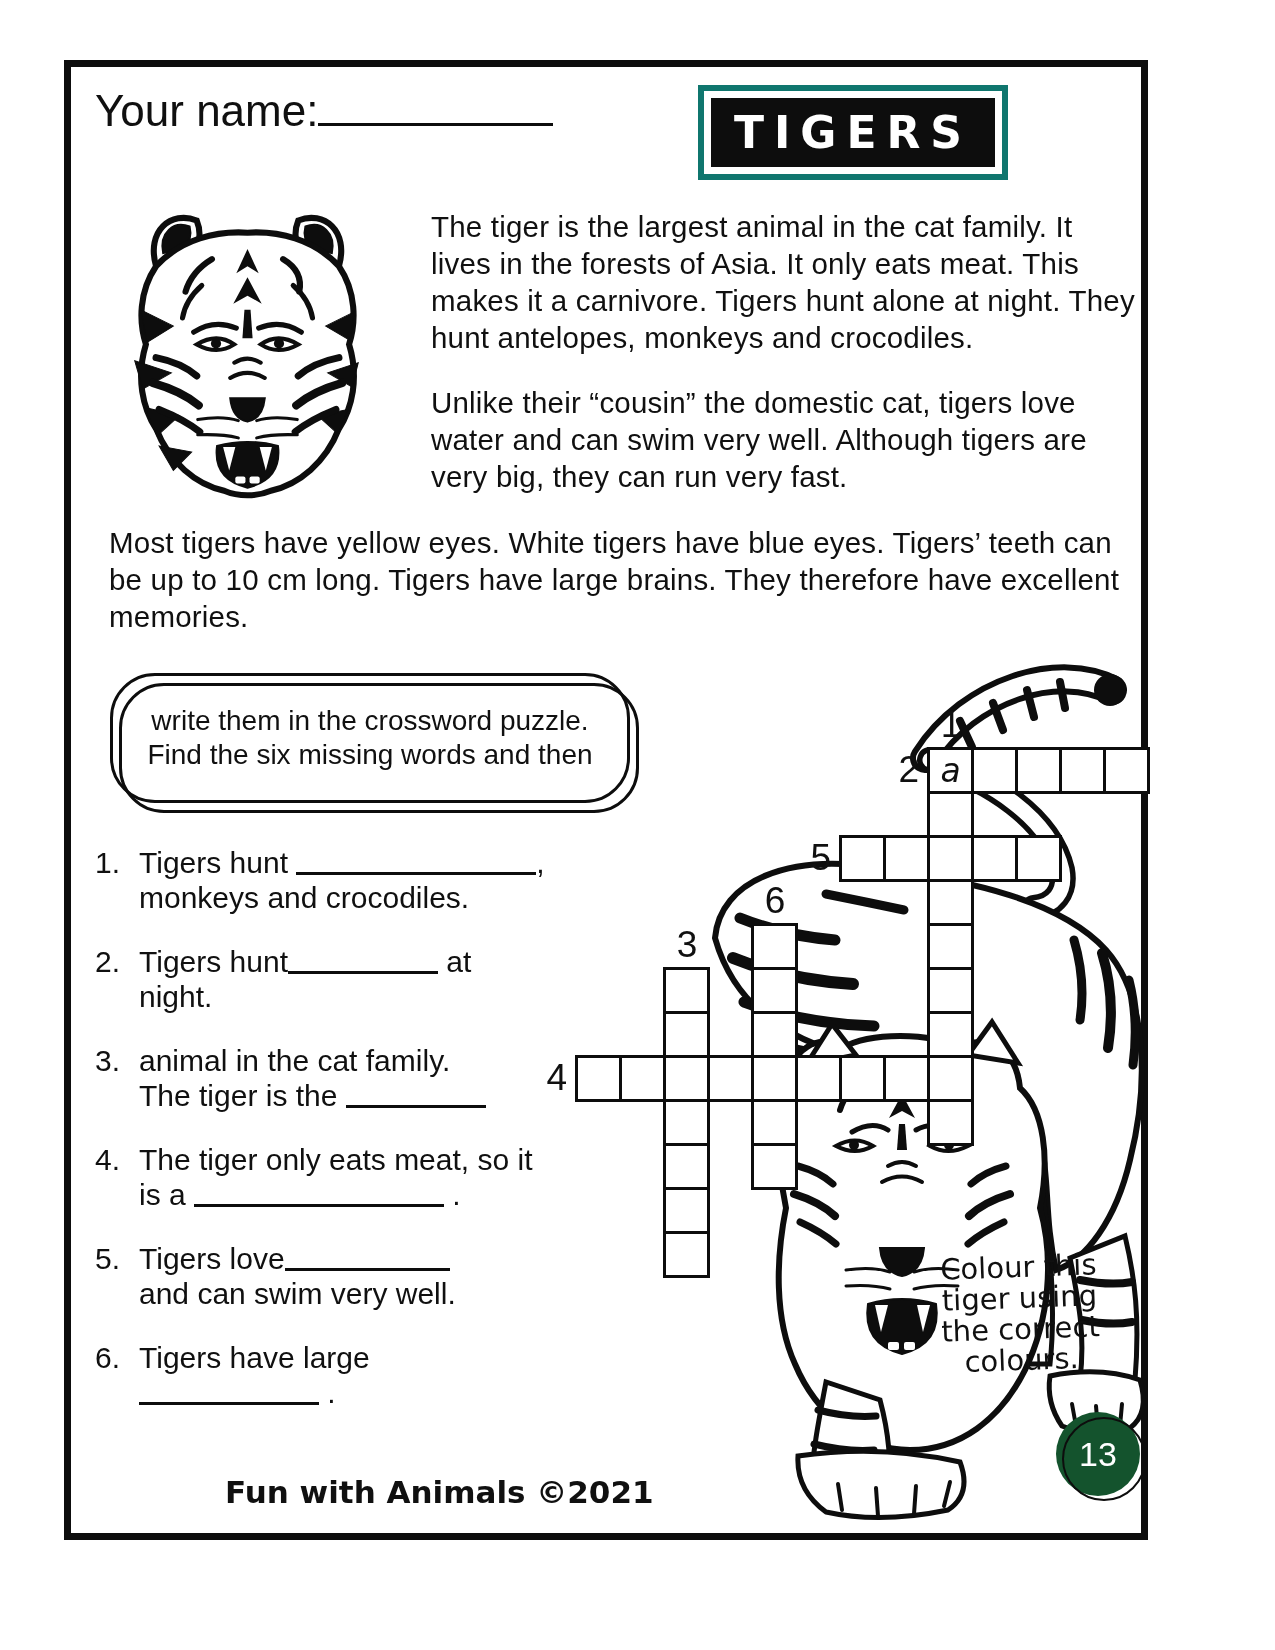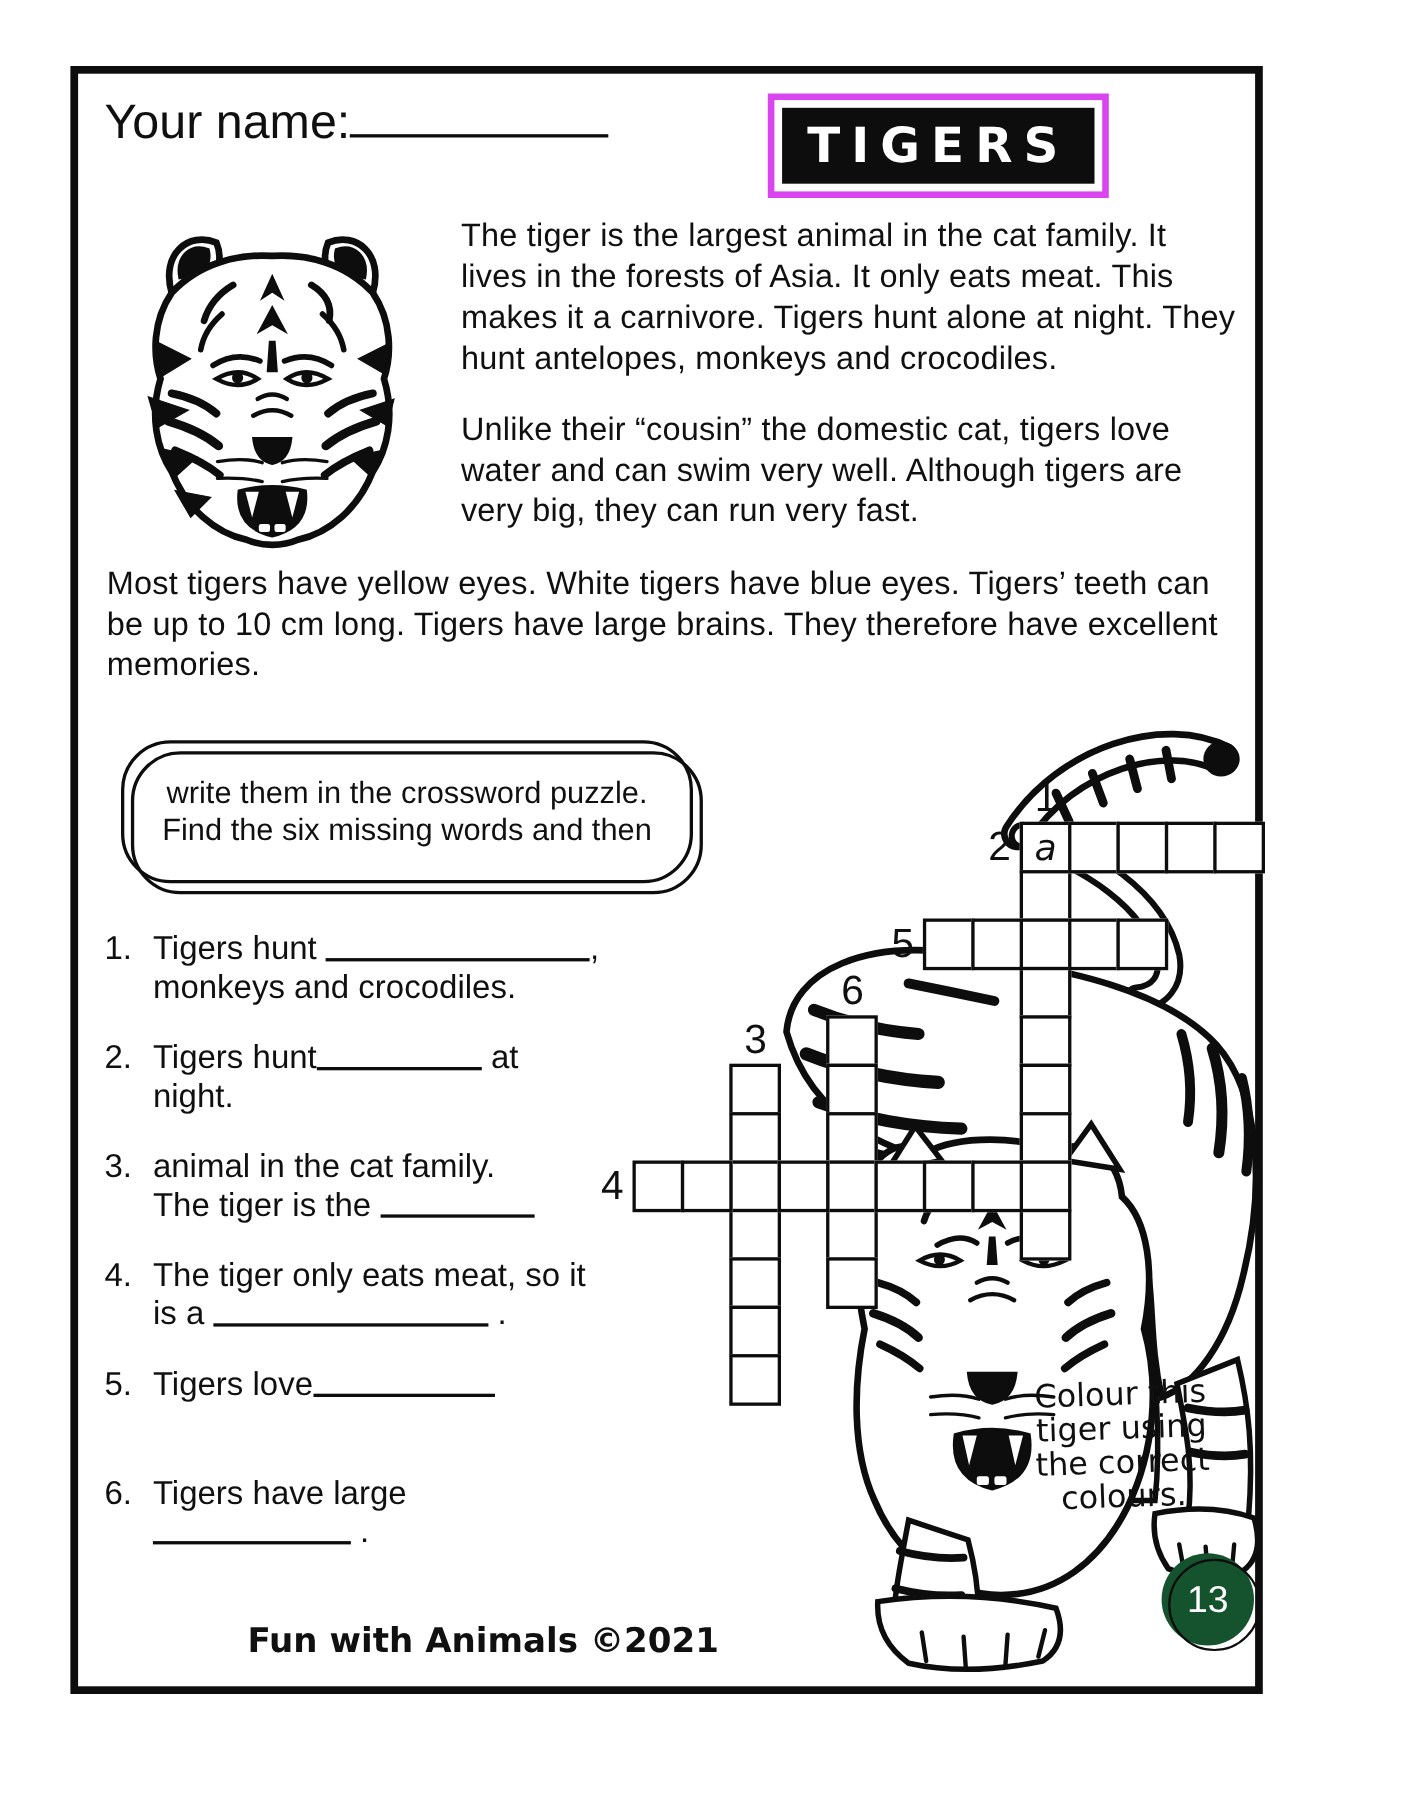--- a/index.html
+++ b/index.html
@@ -5,25 +5,25 @@
   :root { --ink:#101010; --accent:#232a93; }
   html,body{margin:0;padding:0;background:#ffffff;}
   .page{position:relative;width:1275px;height:1650px;background:#fff;overflow:hidden;
         font-family:"Liberation Sans",sans-serif;color:var(--ink);}
   .abs{position:absolute;}
   .border-frame{left:64px;top:60px;width:1084px;height:1480px;border:7px solid #0d0d0d;box-sizing:border-box;}
 
   .name-row{left:95px;top:86px;font-size:44px;}
   .name-blank{display:inline-block;width:235px;border-bottom:3px solid #0d0d0d;height:30px;vertical-align:baseline;}
 
-  .title-box{left:698px;top:85px;width:310px;height:95px;border:6px solid #d946ef;box-sizing:border-box;background:#fff;padding:7px;}
+  .title-box{left:698px;top:85px;width:310px;height:95px;border:6px solid #0f766e;box-sizing:border-box;background:#fff;padding:7px;}
   .title-inner{width:100%;height:100%;background:#0d0d0d;color:#fff;display:flex;align-items:center;justify-content:center;
                font-family:"DejaVu Sans",sans-serif;font-weight:bold;font-size:44px;letter-spacing:10px;}
 
-  .para{margin:4px;font-size:29.5px;line-height:37px;letter-spacing:.2px;}
+  .para{margin:16px;font-size:29.5px;line-height:37px;letter-spacing:.2px;}
   .p1{left:415px;top:192px;width:705px;}
   .p2{left:415px;top:368px;width:705px;}
   .p3{left:93px;top:508px;width:1015px;}
 
   .bubble{left:110px;top:673px;width:520px;height:130px;border:3px solid #0d0d0d;border-radius:45px;background:#fff;
           display:flex;flex-direction:column;align-items:center;justify-content:center;z-index:3;box-sizing:border-box;}
   .bubble::after{content:"";position:absolute;left:-3px;top:-3px;right:-3px;bottom:-3px;border:3px solid #0d0d0d;
                  border-radius:45px;transform:translate(9px,10px);z-index:-1;}
   .bubble div{font-size:28px;line-height:34px;}
 
@@ -265,20 +265,21 @@
         <div class="q-num">4.</div>
         <div>
           <div><span>The tiger only eats meat, so it</span></div>
           <div><span>is a </span><span class="blank" style="width: 250px;"></span><span> .</span></div>
         </div>
       </div>
       <div class="question" style="top: 396px;">
         <div class="q-num">5.</div>
         <div>
           <div><span>Tigers love</span><span class="blank" style="width: 165px;"></span></div>
+          <div><span>and can swim very well.</span></div>
         </div>
       </div>
       <div class="question" style="top: 495px;">
         <div class="q-num">6.</div>
         <div>
           <div><span>Tigers have large</span></div>
           <div><span class="blank" style="width: 180px;"></span><span> .</span></div>
         </div>
       </div>
     </div>

